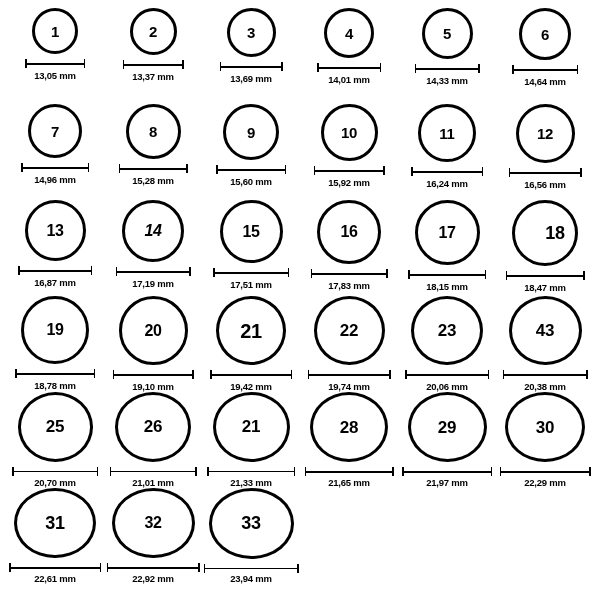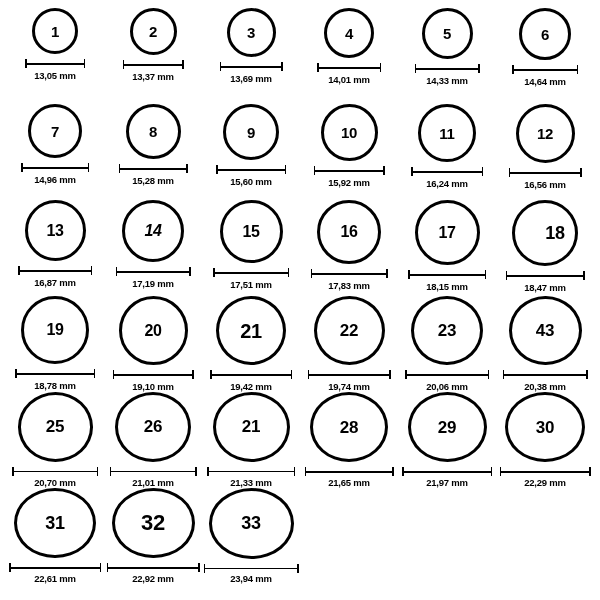--- a/index.html
+++ b/index.html
@@ -423,21 +423,21 @@
         </div>
         <div class="measure" style="width: 92px;">
           <div class="bar"></div>
           <div class="tick left"></div>
           <div class="tick right"></div>
         </div>
         <div class="mm">22,61 mm</div>
       </div>
       <div class="cell">
         <div class="ring" style="width: 83px; height: 83px;">
-          <span class="ring-label" style="font-size: 22px;">32</span>
+          <span class="ring-label" style="font-size: 16px;">32</span>
         </div>
         <div class="measure" style="width: 93px;">
           <div class="bar"></div>
           <div class="tick left"></div>
           <div class="tick right"></div>
         </div>
         <div class="mm">22,92 mm</div>
       </div>
       <div class="cell">
         <div class="ring" style="width: 85px; height: 85px;">

